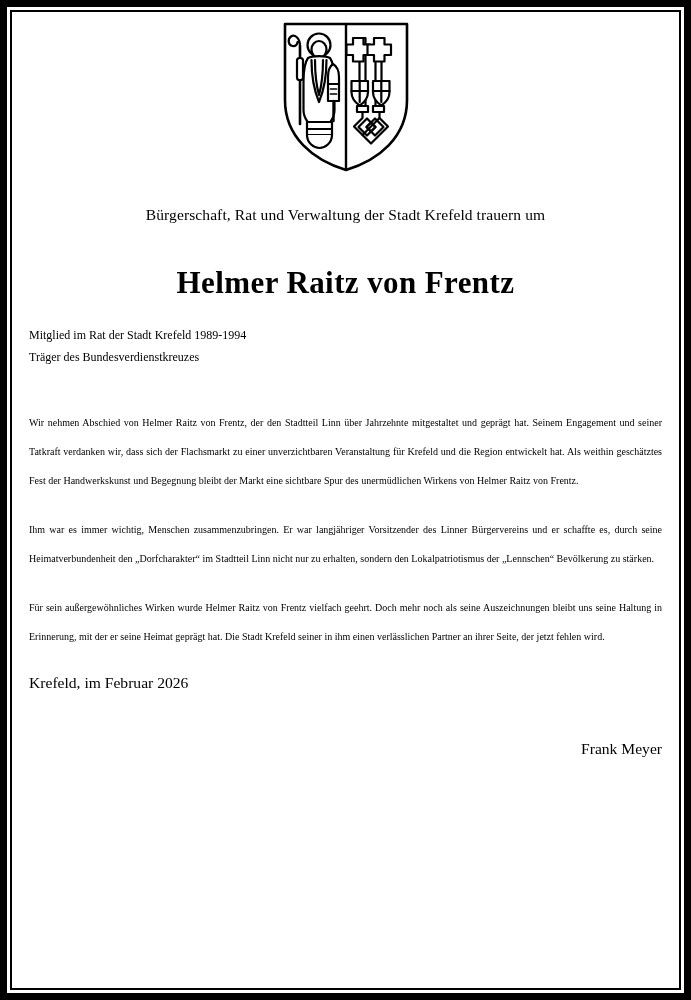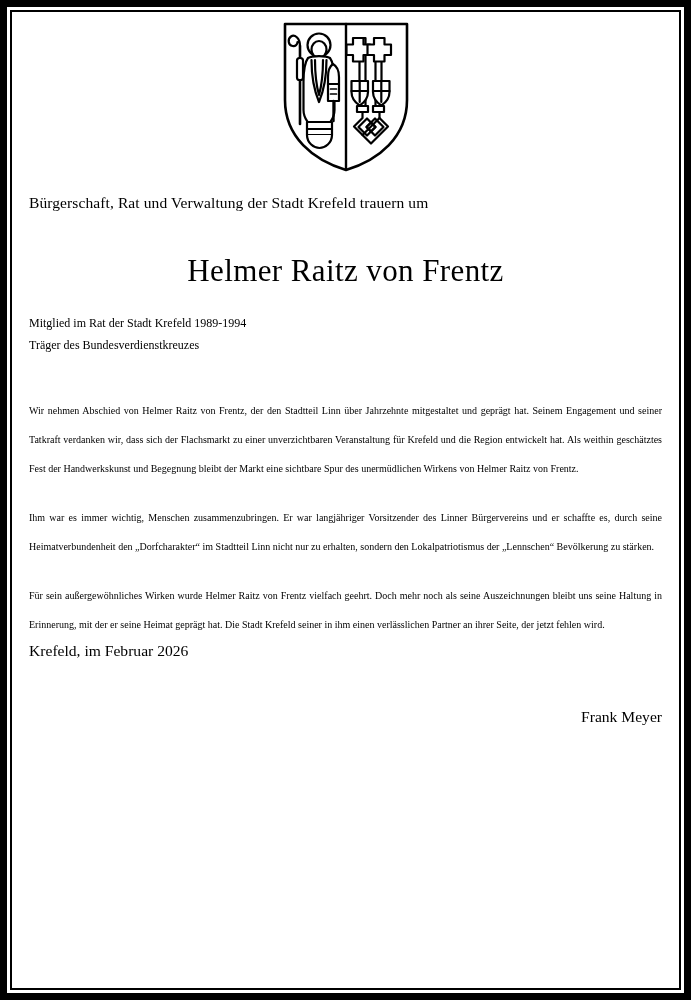--- a/index.html
+++ b/index.html
@@ -61,29 +61,29 @@
     margin-top: 0px;
   }
   .crest {
     display: block;
     width: 126px;
     height: 150px;
   }
 
   
   .lede {
-    text-align: left;
+    text-align: center;
     font-size: 15.5px;
     letter-spacing: .1px;
-    margin-top: 22px;
+    margin-top: 34px;
   }
   .name {
     text-align: center;
     font-size: 31px;
-    font-weight: normal;
+    font-weight: bold;
     letter-spacing: .4px;
     margin-top: 41px;
   }
   .honors {
     font-size: 12px;
     line-height: 21.5px;
     margin-top: 24px;
   }
 
   
@@ -97,20 +97,21 @@
     margin: 0 0 20px 0;
     hyphens: none;
   }
   .para:last-of-type {
     margin-bottom: 0;
   }
   .place-date {
     text-align: left;
     font-size: 15.6px;
     line-height: 23.5px;
+    margin-top: 20px;
   }
 
   
   .signature {
     text-align: right;
     font-size: 15.6px;
     line-height: 23.5px;
     margin-top: 42px;
   }
 </style>

